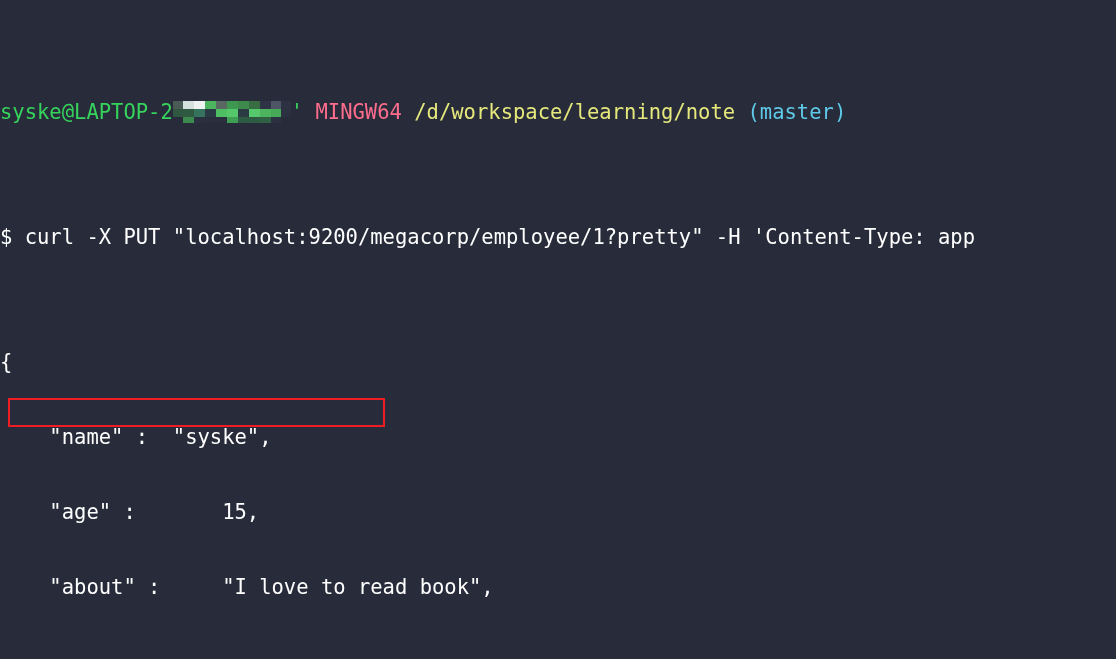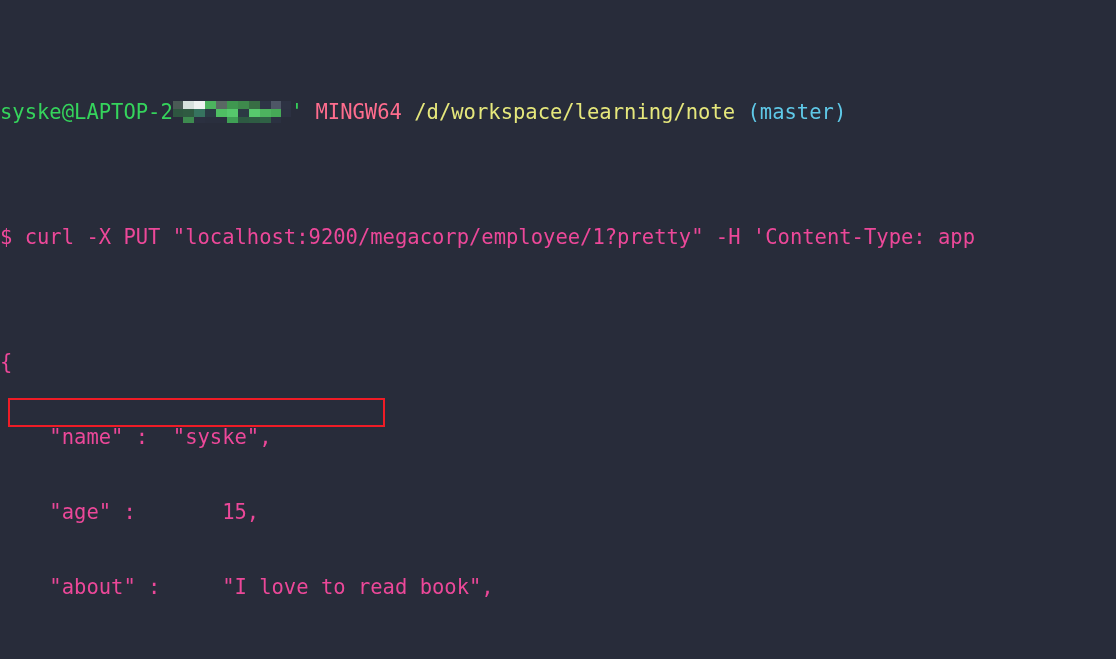--- a/index.html
+++ b/index.html
@@ -38,21 +38,21 @@
   .line {
     height: 25px;
     line-height: 25px;
     white-space: pre;
     display: block;
   }
   .c-green   { color: #35d45c; }
   .c-pink    { color: #ff6d8e; }
   .c-yellow  { color: #e6e87c; }
   .c-cyan    { color: #5fc9e8; }
-  .c-white   { color: #ec4899; }
+  .c-white   { color: #ffffff; }
 
   
   .redact {
     display: inline-block;
     position: relative;
     width: 118px;
     height: 22px;
     vertical-align: -4px;
     overflow: hidden;
   }

